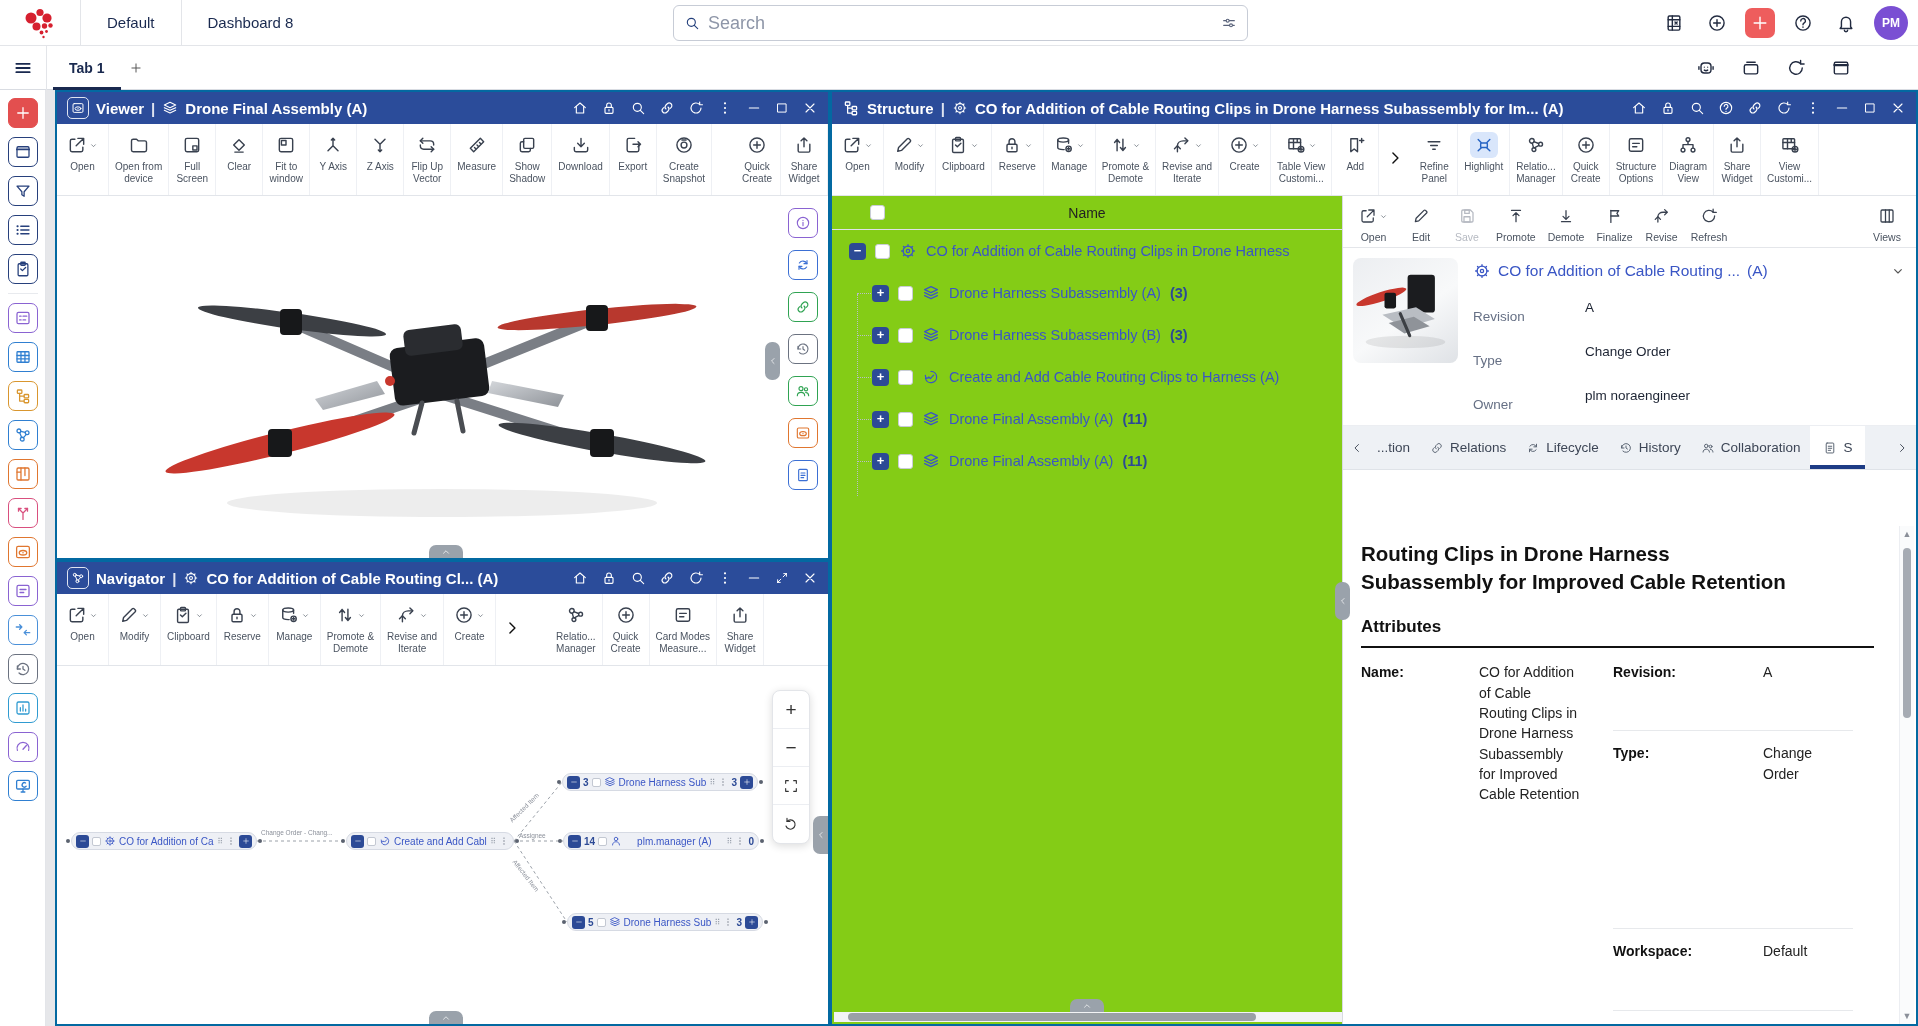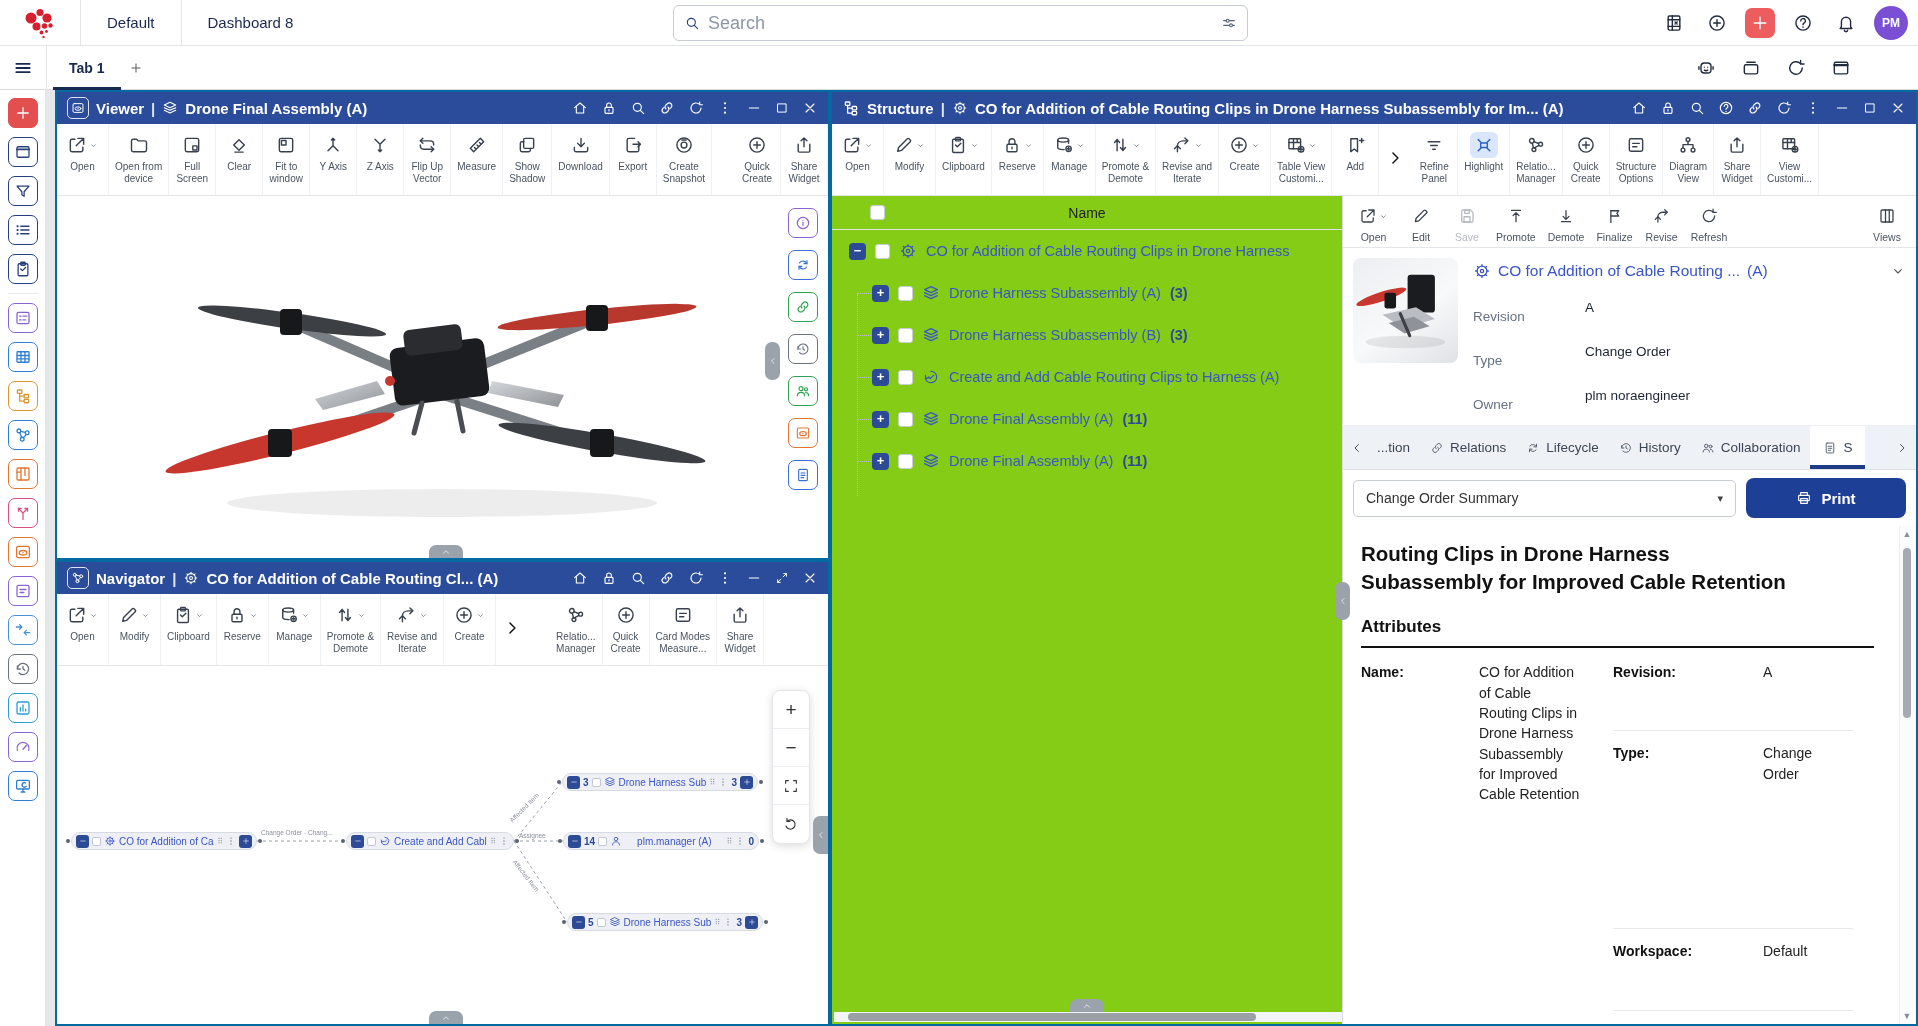--- a/index.html
+++ b/index.html
@@ -2114,32 +2114,20 @@
             </svg>
             <span>S</span>
           </div>
         <span class="tscroll" style="margin-left:auto">
             <svg class="ic i14">
               <use href="#sym-chevright"></use>
             </svg>
           </span>
       </div>
 
-      <div class="dctrl">
-        <div class="repsel">
-          <span>Change Order Summary</span>
-          <span class="car">▾</span>
-        </div>
-        <div class="printbtn">
-          <svg class="ic i16">
-              <use href="#sym-printer"></use>
-            </svg>
-          <span>Print</span>
-        </div>
-      </div>
 
       <div class="doc">
         <h1>Routing Clips in Drone Harness Subassembly for Improved Cable Retention</h1>
         <h2>Attributes</h2>
         <div class="attr-rule"></div>
         <div class="attrwrap">
           <div class="acol left">
             <div class="arow">
               <span class="albl">Name:</span>
               <span class="aval">CO for Addition of Cable Routing Clips in Drone Harness Subassembly for Improved Cable Retention</span>

